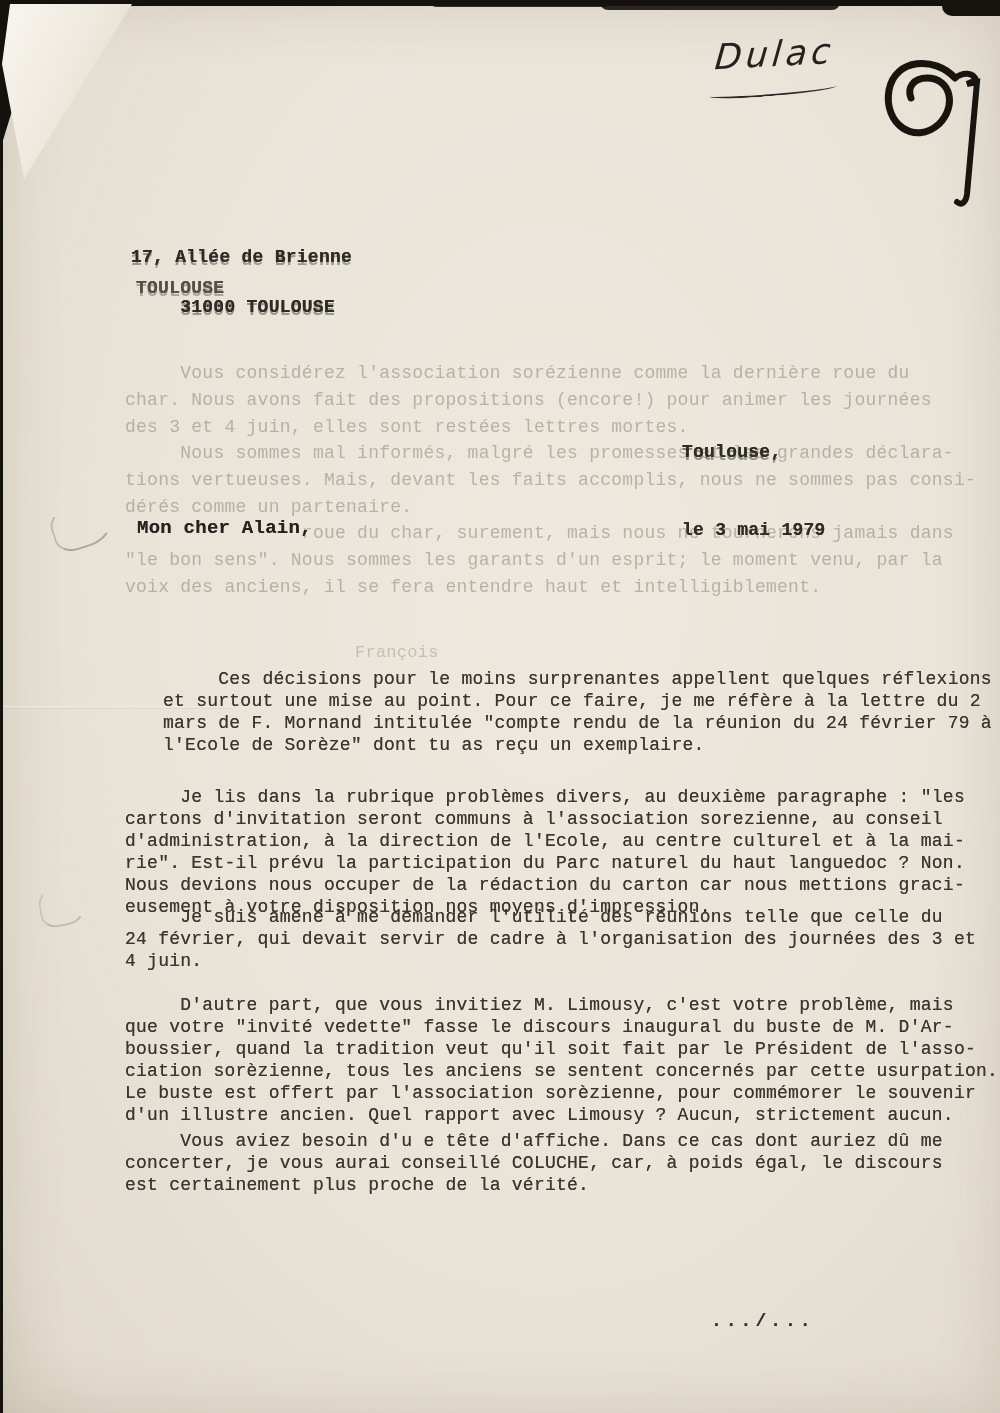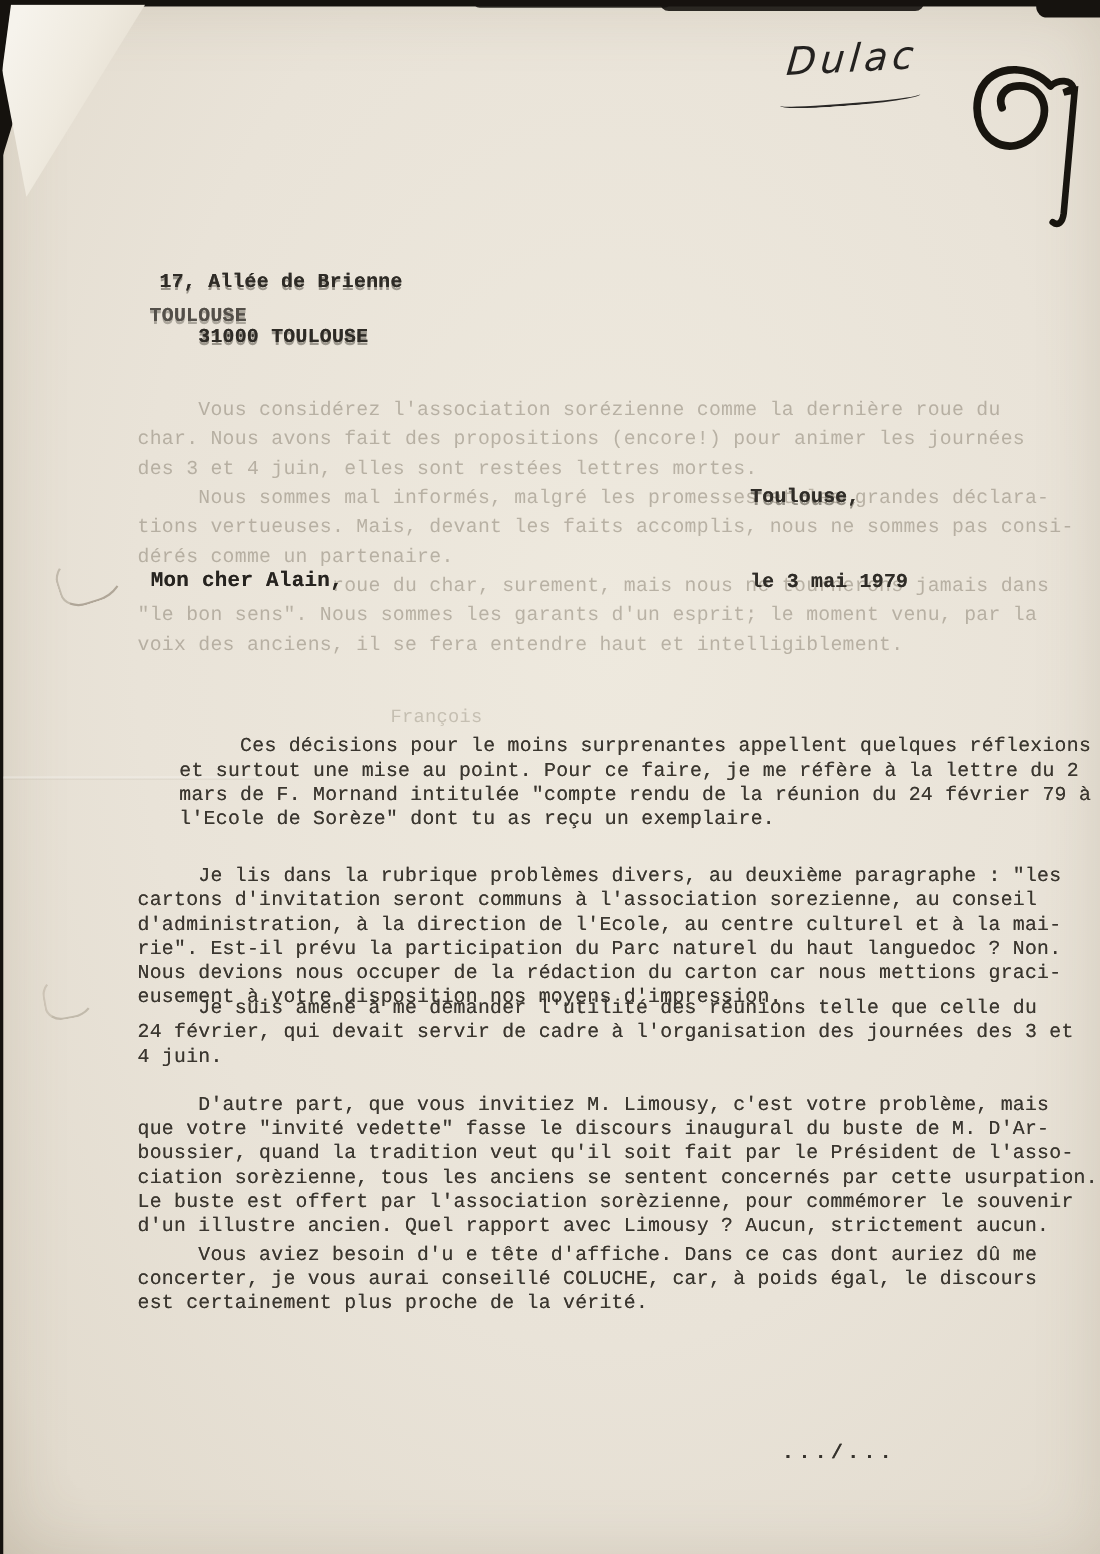--- a/index.html
+++ b/index.html
@@ -79,21 +79,21 @@
 char. Nous avons fait des propositions (encore!) pour animer les journées
 des 3 et 4 juin, elles sont restées lettres mortes.</div>
   <div class="ghost body-col" style="left:122px;top:434px;">     Nous sommes mal informés, malgré les promesses et les grandes déclara-
 tions vertueuses. Mais, devant les faits accomplis, nous ne sommes pas consi-
 dérés comme un partenaire.</div>
   <div class="ghost body-col" style="left:122px;top:514px;">                roue du char, surement, mais nous ne tournerons jamais dans
 "le bon sens". Nous sommes les garants d'un esprit; le moment venu, par la
 voix des anciens, il se fera entendre haut et intelligiblement.</div>
   <div class="ghost ghost-word" style="left:352px;top:633px;">François</div>
 
-  <div class="typed header-line" style="left:142px;top:240px;">17, Allée de Brienne</div>
+  <div class="typed header-line" style="left:128px;top:240px;">17, Allée de Brienne</div>
   <div class="typed header-line" style="left:133px;top:268px;">
     <span>31000 TOULOUSE</span>
     <span class="overtype">TOULOUSE</span>
   </div>
 
   <div class="typed dateline" style="left:663px;top:381px;margin-left:16px;">
     <div class="city">Toulouse,</div>
     <div>le 3 mai 1979</div>
   </div>
 

